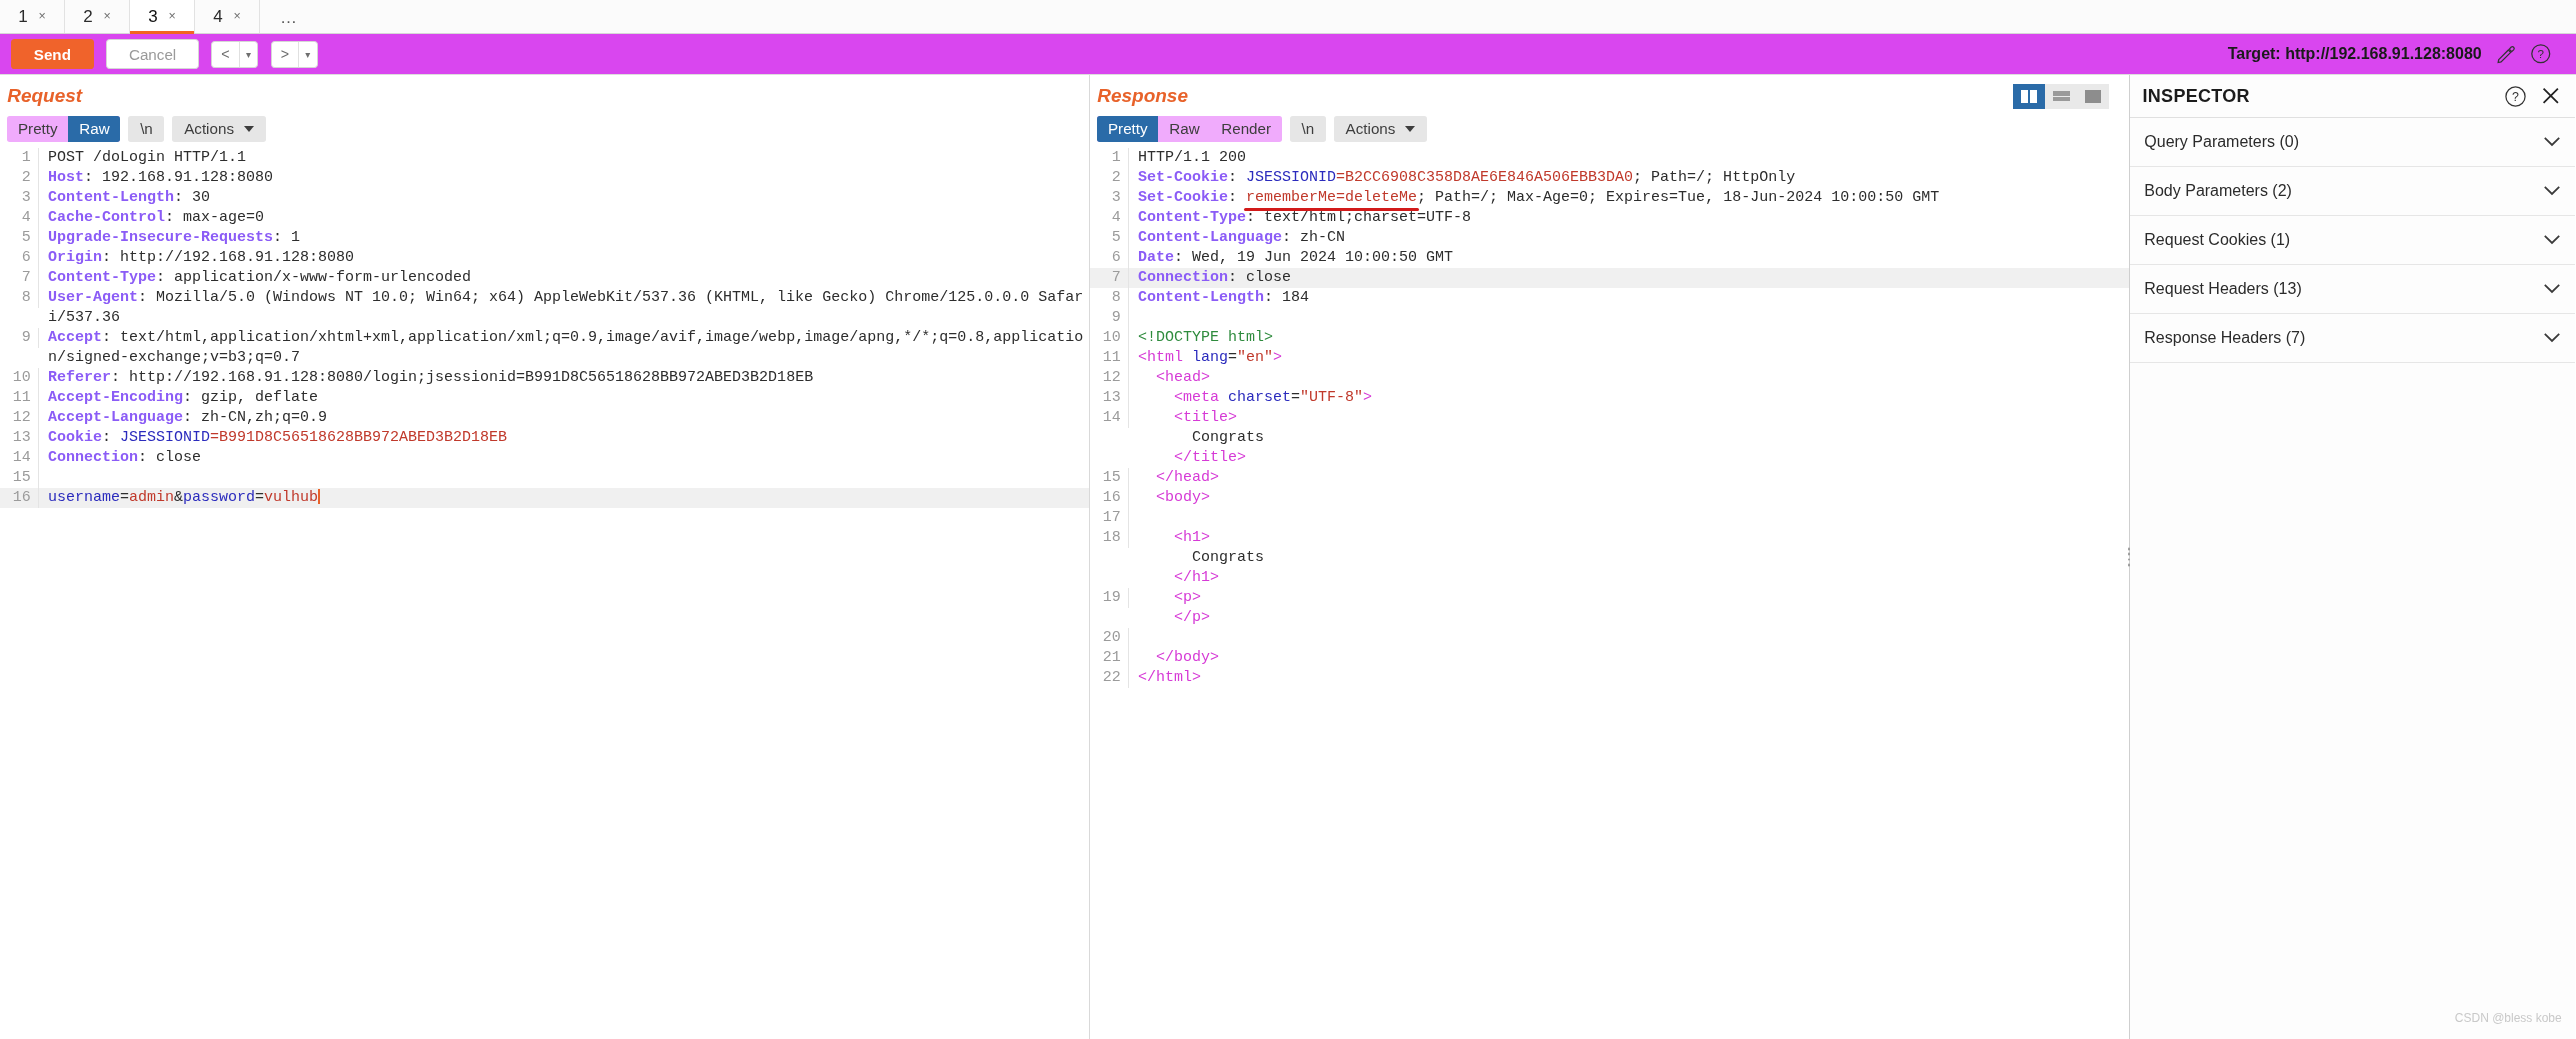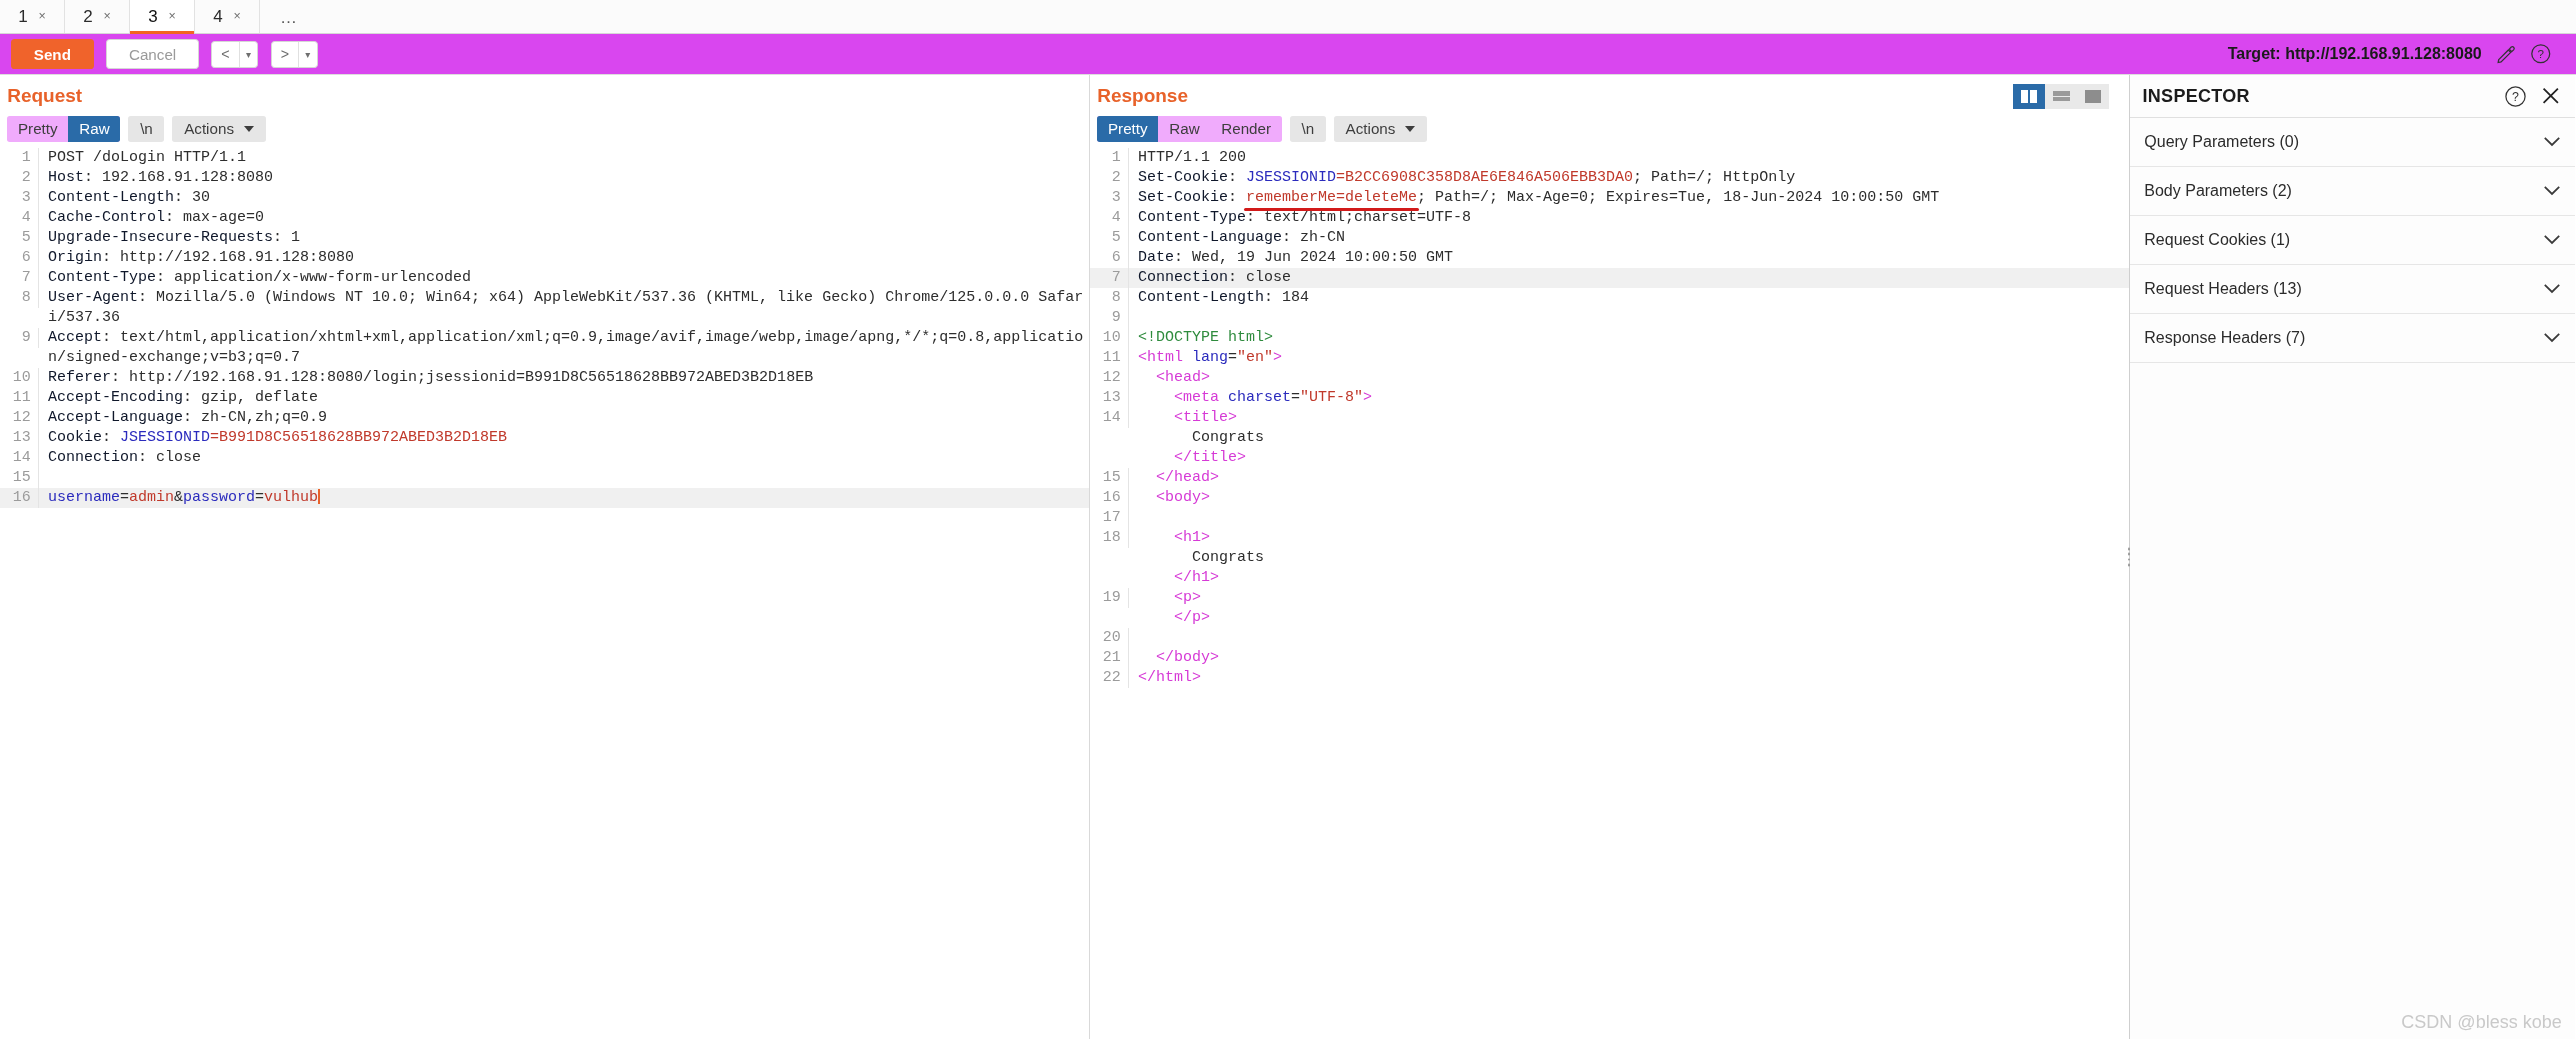--- a/index.html
+++ b/index.html
@@ -71,21 +71,21 @@
 
   
   .main { display: flex; height: 964px; align-items: stretch; }
   .pane { position: relative; display:flex; flex-direction: column; background: #fff; }
   .pane-request { width: 1090px; border-right: 0.9px solid #d9d9d9; }
   .pane-response { width: 1040px; border-right: 0.9px solid #cfcfcf; }
   .pane-inspector { width: 445px; background: #fdfdfd; }
 
   .pane-header {
     display:flex; align-items:center;
-    height: 39px; padding: 3.6px 0 0 7.2px;
+    height: 39px; padding: 3.6px 0 0 7.2px; font-style: italic;
   }
   .pane-title { color: #e8622a; font-size: 19px; font-weight: bold; }
 
   .viewbtns { margin-left:auto; display:flex; align-items:center; gap:0; padding-right: 20px; }
   .viewbtn { width: 32px; height: 25px; background:#e9e9e9; display:flex; align-items:center; justify-content:center; cursor:pointer;}
   .viewbtn.active { background:#2a6ba8; }
   .vb-cols { display:flex; gap:1.8px; }
   .vb-cols i { display:block; width:7.2px; height:13.4px; background:#fff; }
   .vb-rows i { display:block; width:17px; height:4.5px; background:#9a9a9a; margin:1.3px 0; }
   .vb-full i { display:block; width:16px; height:13.4px; background:#8d8d8d; }
@@ -114,21 +114,21 @@
     font-size: 15px; line-height: 20px;
   }
   .code-row { display: flex; align-items: flex-start; white-space: pre; }
   .code-row.hl { background: #f0f0f0; }
   .gutter {
     width: 39px; min-width: 39px; text-align: right; padding-right: 7.2px;
     color: #9b9b9b; user-select: none;
     border-right: 0.9px solid #e4e4e4;
   }
   .codetext { padding-left: 9px; color: #2d2d2d; white-space: pre-wrap; word-break: break-all; }
-  .hdr  { color: #0f172a; }
+  .hdr  { color: #8b5cf6; font-weight: bold; }
   .red  { color: #c0392b; }
   .blue { color: #2b2bbd; }
   .tag  { color: #d63ad6; }
   .attr { color: #2b2bbd; }
   .aval { color: #c0392b; }
   .dtd  { color: #2e8b3d; }
   .plain{ color: #2d2d2d; }
   .cursor {
     display:inline-block; width: 1.8px; height: 14.3px; background: #e8622a;
     vertical-align: -2.7px;
@@ -160,22 +160,22 @@
   .insp-row {
     display:flex; align-items:center;
     height: 49px; padding: 0 14.3px;
     border-bottom: 0.9px solid #e6e6e6;
     font-size: 16px; color: #2b2b2b;
     cursor: pointer; background: #fdfdfd;
   }
   .chev { margin-left:auto; color:#3a3a3a; font-size: 15.2px; }
 
   .watermark {
-    position:absolute; right: 14.3px; bottom: 7px;
-    font-size: 18px; color: #c9c9c9;
+    position:absolute; right: 14.3px; bottom: 15px;
+    font-size: 12px; color: #c9c9c9;
   }
   svg { display:block; }
 </style>
 </head>
 <body>
 
 <div id="app">
 
   <div class="tabstrip">
     <div id="tabs-host" style="display:flex;">

